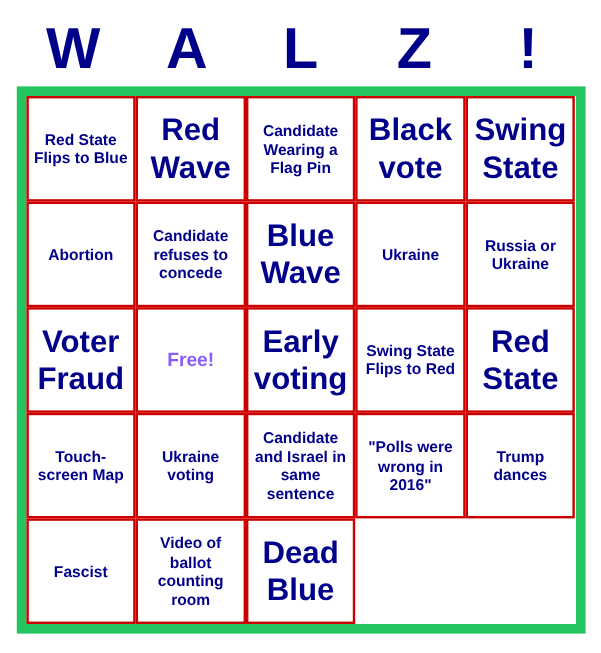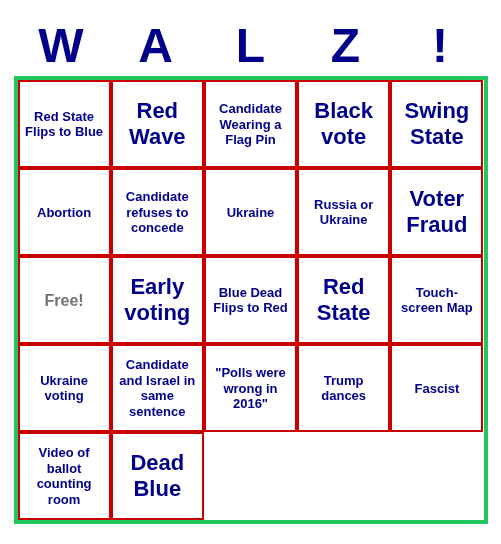--- a/index.html
+++ b/index.html
@@ -24,41 +24,41 @@
     .bingo-letter {
       text-align: center;
       font-size: 48px;
       font-weight: bold;
       color: #00008B;
       line-height: 1.1;
     }
     .bingo-grid {
       display: grid;
       grid-template-columns: repeat(5, 1fr);
-      border: 4px solid #22c55e;
+      border: 8px solid #22c55e;
     }
     .bingo-cell {
       border: 2px solid #CC0000;
       min-height: 88px;
       display: flex;
       align-items: center;
       justify-content: center;
       text-align: center;
       padding: 4px;
       font-size: 13px;
       font-weight: bold;
       color: #00008B;
       line-height: 1.2;
     }
     .bingo-cell.free {
-      color: #737373;
+      color: #8b5cf6;
       font-size: 16px;
     }
     .bingo-cell.large-text {
-      font-size: 22px;
+      font-size: 26px;
     }
   </style>
 </head>
 <body>
 
 <div class="bingo-card">
   <div class="bingo-header">
     <div class="bingo-letter">W</div>
     <div class="bingo-letter">A</div>
     <div class="bingo-letter">L</div>
@@ -66,26 +66,27 @@
     <div class="bingo-letter">!</div>
   </div>
   <div class="bingo-grid" id="grid-container">
   <div class="bingo-cell">Red State Flips to Blue</div>
       <div class="bingo-cell large-text">Red Wave</div>
       <div class="bingo-cell">Candidate Wearing a Flag Pin</div>
       <div class="bingo-cell large-text">Black vote</div>
       <div class="bingo-cell large-text">Swing State</div>
       <div class="bingo-cell">Abortion</div>
       <div class="bingo-cell">Candidate refuses to concede</div>
+      <div class="bingo-cell large-text">Blue Wave</div>
       <div class="bingo-cell">Ukraine</div>
       <div class="bingo-cell">Russia or Ukraine</div>
       <div class="bingo-cell large-text">Voter Fraud</div>
       <div class="bingo-cell free">Free!</div>
       <div class="bingo-cell large-text">Early voting</div>
-      <div class="bingo-cell">Blue Dead Flips to Red</div>
+      <div class="bingo-cell">Swing State Flips to Red</div>
       <div class="bingo-cell large-text">Red State</div>
       <div class="bingo-cell">Touch-screen Map</div>
       <div class="bingo-cell">Ukraine voting</div>
       <div class="bingo-cell">Candidate and Israel in same sentence</div>
       <div class="bingo-cell">"Polls were wrong in 2016"</div>
       <div class="bingo-cell">Trump dances</div>
       <div class="bingo-cell">Fascist</div>
       <div class="bingo-cell">Video of ballot counting room</div>
       <div class="bingo-cell large-text">Dead Blue</div>
     </div>

